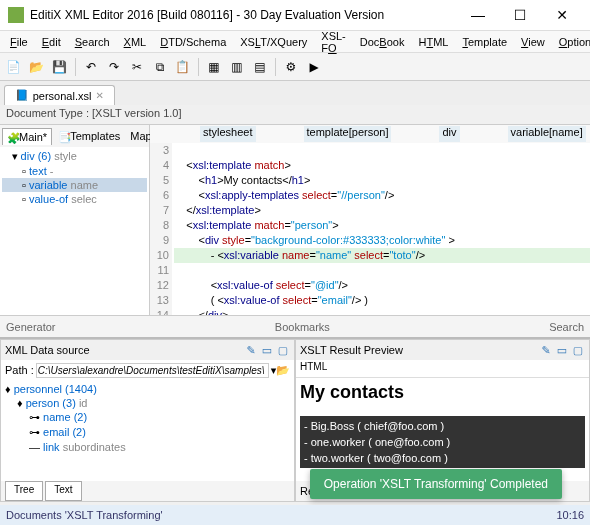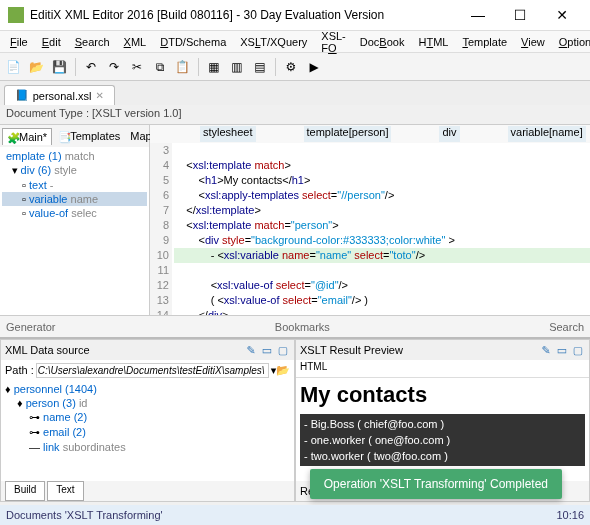--- a/index.html
+++ b/index.html
@@ -54,21 +54,21 @@
 .xmlsrc { width: 295px; }
 .xmlsrc .pathrow { height: 20px; display: flex; align-items: center; padding: 0 4px; font-size: 10px; background: #fff; }
 .xmlsrc .pathrow input { flex: 1; border: 1px solid #ccc; font-size: 10px; padding: 1px; margin: 0 2px; font-style: italic; }
 .xmlsrc .treebody { flex: 1; background: #fff; padding: 2px 4px; font-size: 10px; }
 .xmlsrc .treebody .n { padding: 1px 0; }
 .xmlsrc .bottomtabs { height: 20px; display: flex; padding: 0 4px; gap: 2px; }
 .xmlsrc .bottomtabs .bt { padding: 2px 8px; border: 1px solid #aaa; background: #fff; font-size: 10px; }
 .result { flex: 1; }
 .result .typerow { height: 18px; background: #fff; padding: 1px 4px; font-size: 10px; border-bottom: 1px solid #ddd; }
 .result .preview { flex: 1; background: #fff; padding: 4px; font-family: 'Times New Roman', serif; overflow: hidden; }
-.result .preview h2 { font-size: 22px; font-weight: bold; margin-bottom: 6px; }
+.result .preview h2 { font-size: 18px; font-weight: bold; margin-bottom: 13px; }
 .result .preview .darkbox { background: #333; color: #fff; font-size: 12px; padding: 2px 4px; line-height: 16px; }
 .result .resrow { height: 20px; padding: 0 4px; font-size: 10px; display: flex; align-items: center; }
 .toast { position: absolute; bottom: 26px; right: 28px; background: #47a86f; color: #fff; padding: 8px 14px; font-size: 12px; border-radius: 2px; box-shadow: 0 2px 6px rgba(0,0,0,.3); }
 .statusbar { position: absolute; bottom: 0; left: 0; right: 0; height: 20px; background: #e4eef8; display: flex; align-items: center; padding: 0 6px; font-size: 10px; color: #336; }
 .statusbar .fill { flex: 1; }
 </style>
 </head>
 <body>
 
 <div class="titlebar">
@@ -135,21 +135,20 @@
         </div>
       <div class="st">
           <span class="sti">📑</span>
           <span>Templates</span>
         </div>
       <div class="st">
           <span>Mapping</span>
         </div>
     </div>
     <div class="tree">
-      <div class="node"><span class="blue">emplate (1)</span> <span class="gray">match</span></div>
       <div class="node" style="padding-left:10px">▾ <span class="blue">div (6)</span> <span class="gray">style</span></div>
       <div class="node" style="padding-left:20px">▫ <span class="blue">text</span> <span class="gray">-</span></div>
       <div class="node sel" style="padding-left:20px">▫ <span class="blue">variable</span> <span class="gray">name</span></div>
       <div class="node" style="padding-left:20px">▫ <span class="blue">value-of</span> <span class="gray">selec</span></div>
     </div>
   </div>
 
   <div class="editor">
     <div class="breadcrumb">
       <span>stylesheet</span>
@@ -200,21 +199,21 @@
       <span>📂</span>
     </div>
     <div class="treebody">
       <div class="n">♦ <span style="color:#06c">personnel (1404)</span></div>
       <div class="n" style="padding-left:12px">♦ <span style="color:#06c">person (3)</span> <span style="color:#888">id</span></div>
       <div class="n" style="padding-left:24px">⊶ <span style="color:#06c">name (2)</span></div>
       <div class="n" style="padding-left:24px">⊶ <span style="color:#06c">email (2)</span></div>
       <div class="n" style="padding-left:24px">— <span style="color:#06c">link</span> <span style="color:#888">subordinates</span></div>
     </div>
     <div class="bottomtabs">
-      <div class="bt">Build</div>
+      <div class="bt">Tree</div>
       <div class="bt">Text</div>
     </div>
   </div>
 
   <div class="panel result">
     <div class="hdr">
       <span>XSLT Result Preview</span>
       <span class="fill"></span>
       <span class="pi">✎</span>
       <span class="pi">▭</span>

